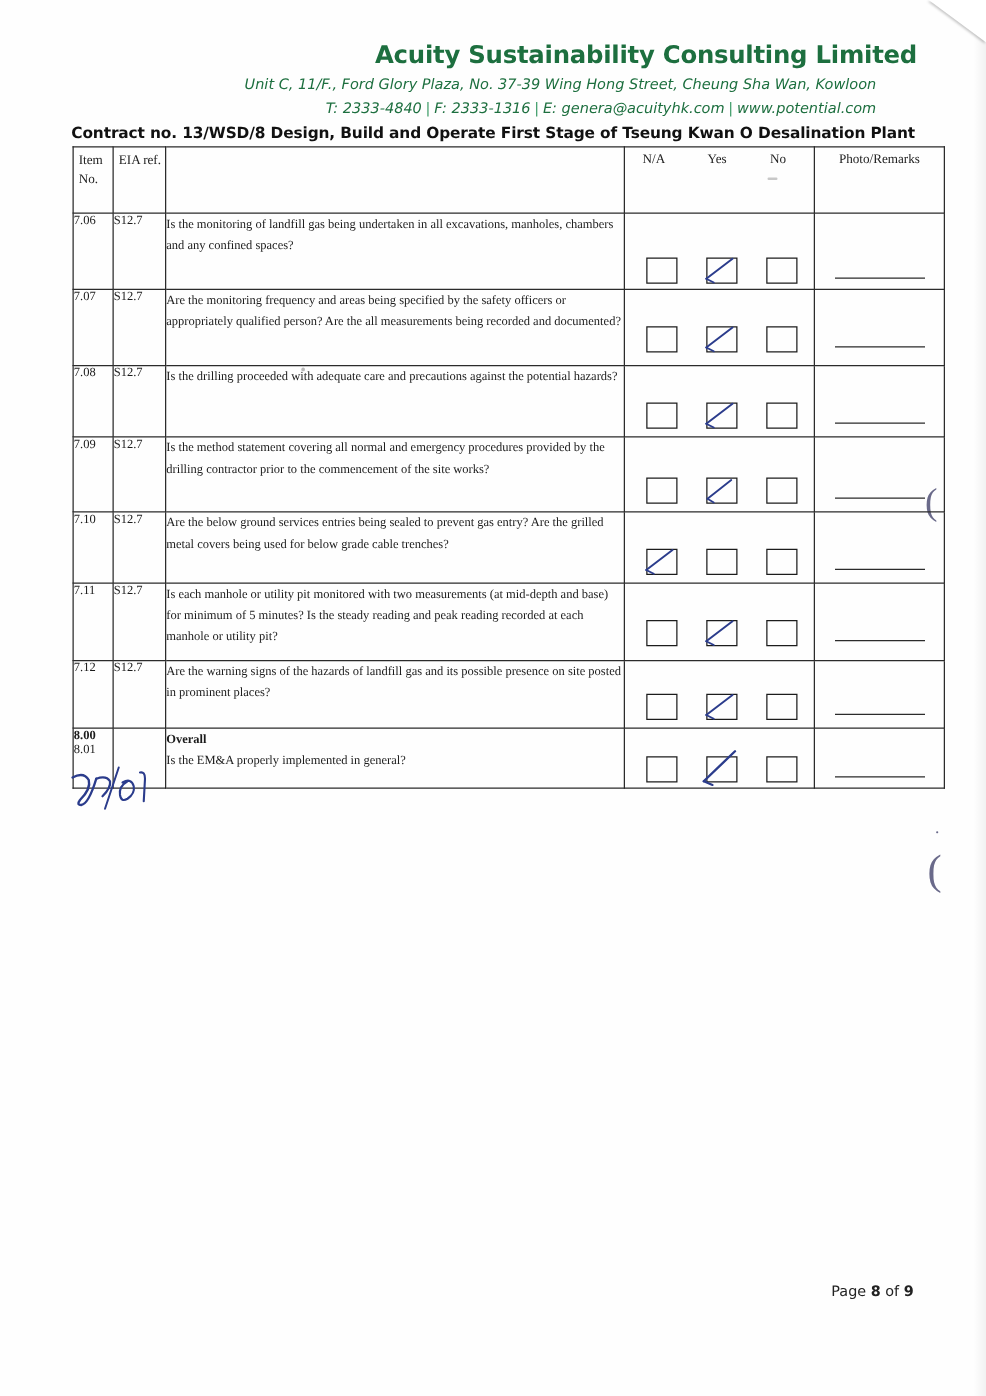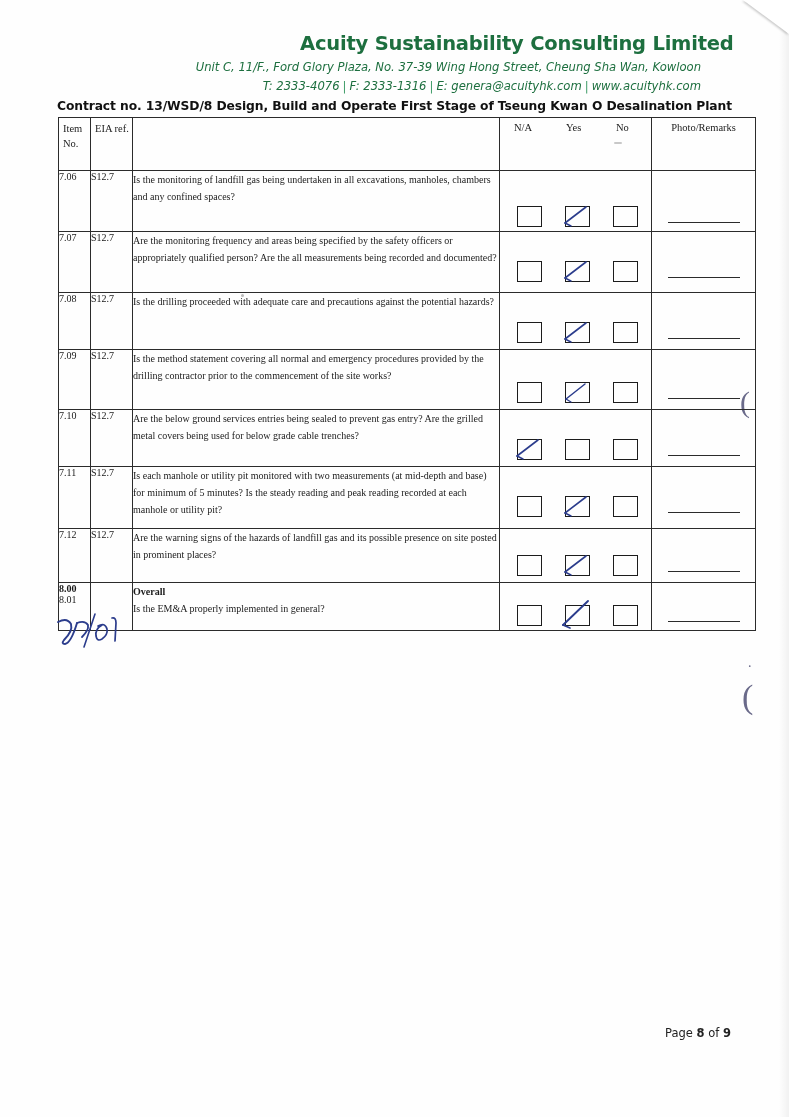--- a/index.html
+++ b/index.html
@@ -251,21 +251,21 @@
   <div class="stray-arc" style="left:748px;top:655px;font-size:14px;">.</div>
 
   <div class="header">
 
 
     <div class="company-name">Acuity Sustainability Consulting Limited</div>
 
     <div class="addr-line l1">Unit C, 11/F., Ford Glory Plaza, No. 37-39 Wing Hong Street, Cheung Sha Wan, Kowloon</div>
 
     <div class="addr-line l2">
-      <span>T: 2333-4076</span><span class="sep">|</span><span>F: 2333-1316</span><span class="sep">|</span><span>E: genera@acuityhk.com</span><span class="sep">|</span><span>www.acuityhk.com</span>
+      <span>T: 2333-4840</span><span class="sep">|</span><span>F: 2333-1316</span><span class="sep">|</span><span>E: genera@acuityhk.com</span><span class="sep">|</span><span>www.potential.com</span>
     </div>
   </div>
 
   <div class="contract-title">Contract no.  13/WSD/8 Design, Build and Operate First Stage of Tseung Kwan O Desalination Plant</div>
 
   <table class="tbl">
     <colgroup>
       <col class="c-item">
         <col class="c-eia">
         <col class="c-desc">

